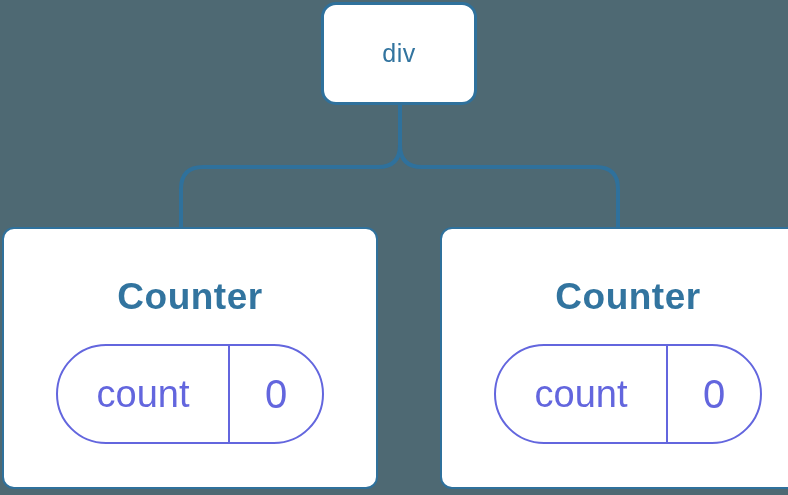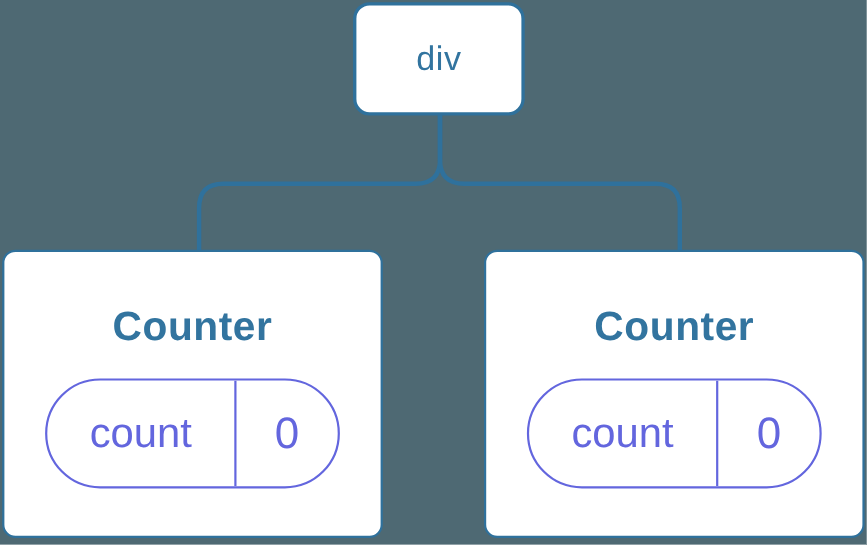--- a/index.html
+++ b/index.html
@@ -36,28 +36,28 @@
     width: 156px; height: 103px;
     background: var(--card);
     border: 3px solid var(--blue);
     border-radius: 15px;
     display: flex;
     align-items: center;
     justify-content: center;
   }
   .root-node .label {
     color: var(--blue_text);
-    font-size: 31px;
+    font-size: 25px;
     font-weight: 500;
     letter-spacing: 0.5px;
   }
   .card {
     position: absolute;
     top: 227px;
-    width: 346px; height: 262px;
+    width: 376px; height: 262px;
     background: var(--card);
     border: 2px solid var(--blue);
     border-radius: 12px;
   }
   .card.left  { left: 2px; }
   .card.right { left: 440px; }
   .card-title {
     margin-top: 44px;
     height: 48px;
     line-height: 48px;

